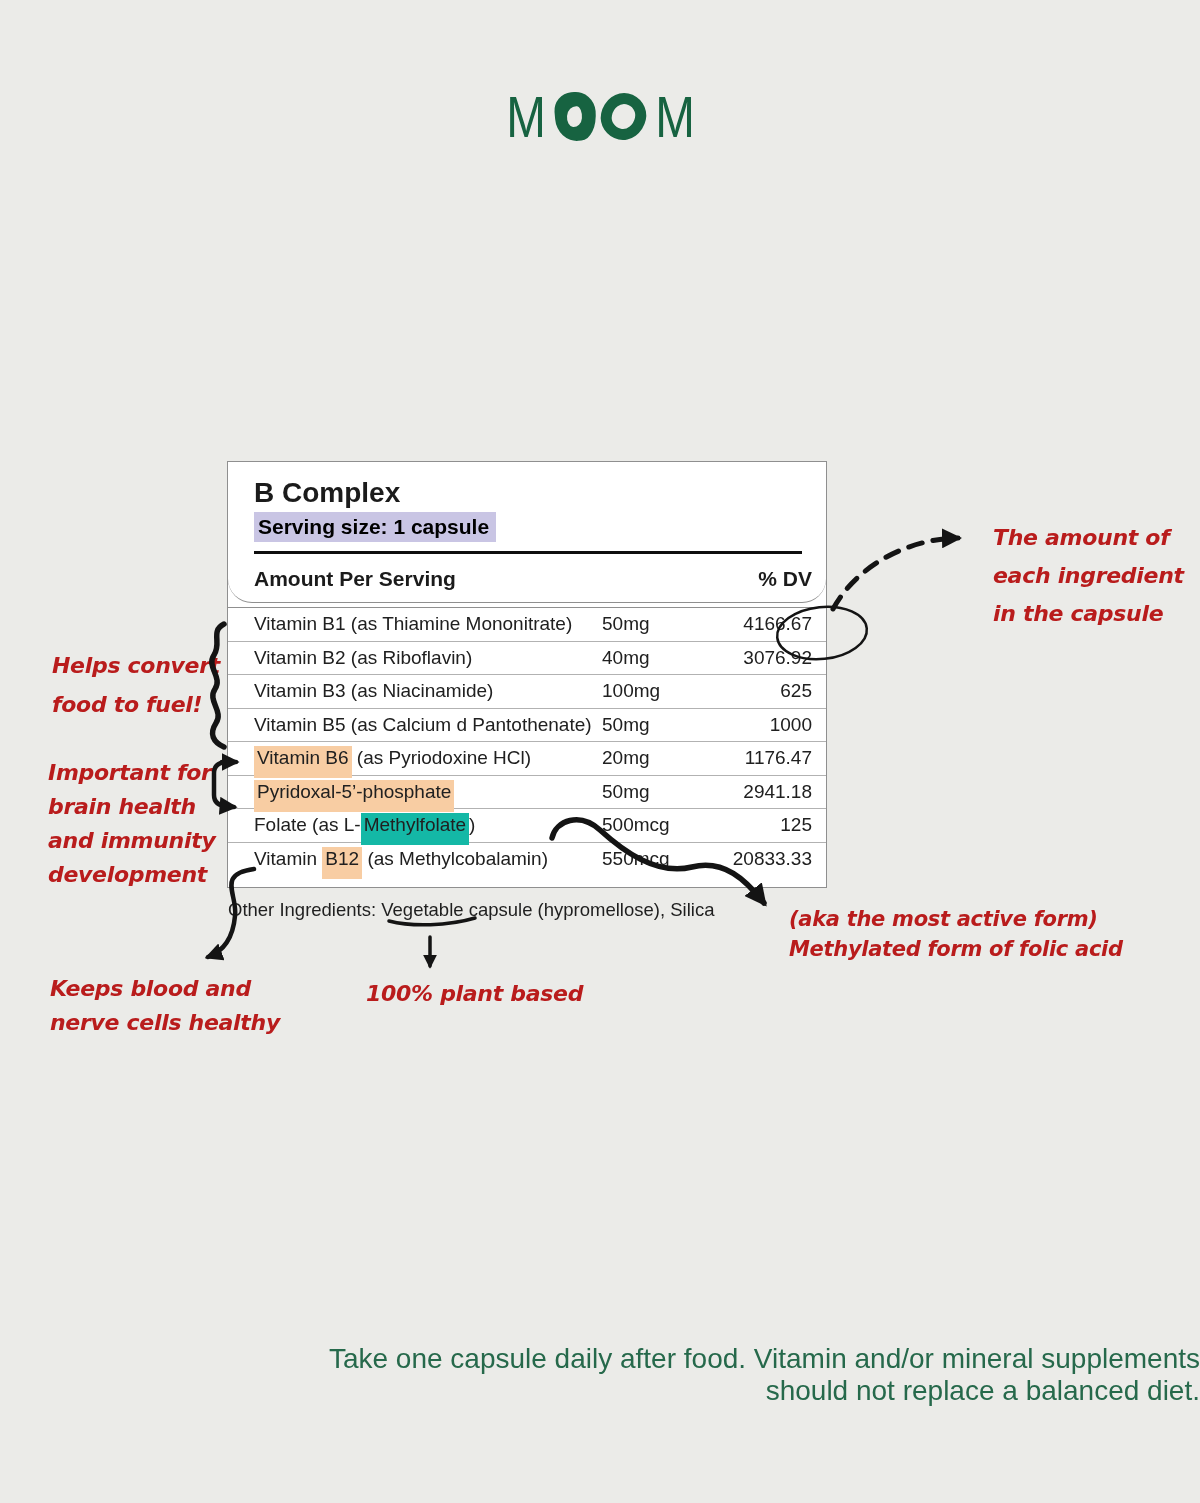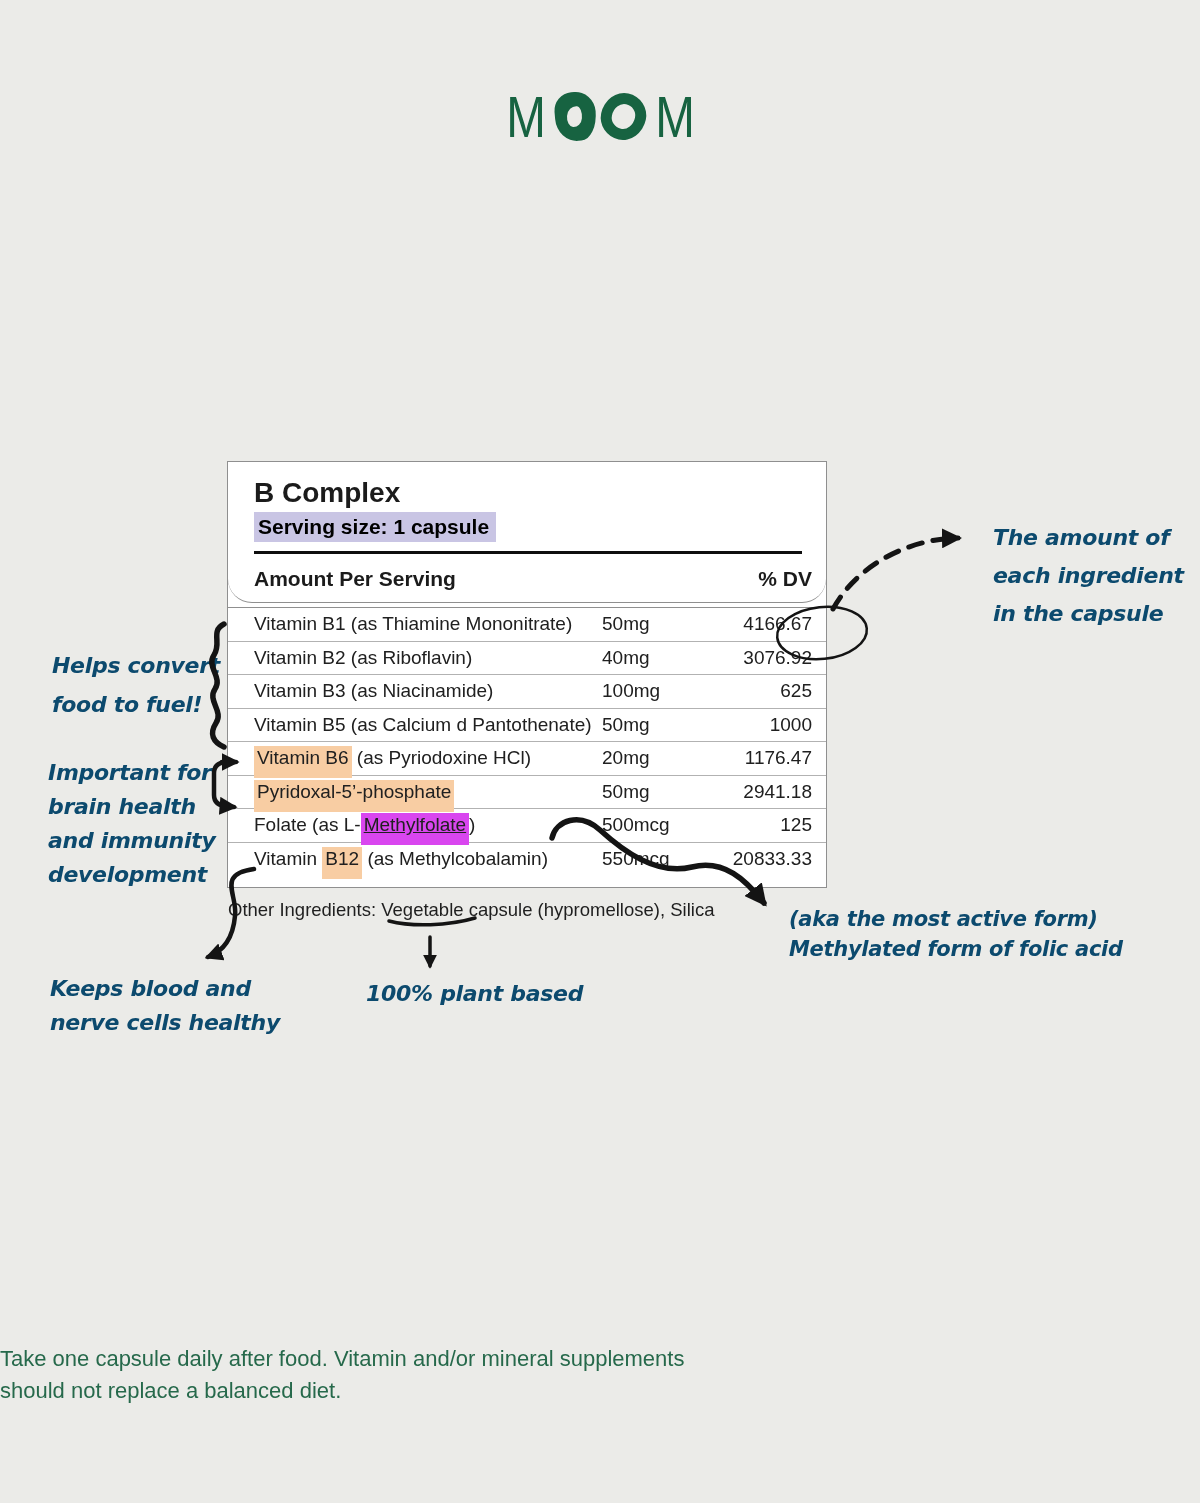--- a/index.html
+++ b/index.html
@@ -23,37 +23,37 @@
   .header-left { flex:1; font-size:21px; font-weight:700; color:#1b1b1b; }
   .header-right { width:100px; text-align:right; font-size:21px; font-weight:700; color:#1b1b1b; }
   .rows { border-top:1px solid #8f8f8f; margin-top:4px; }
   .row { display:flex; align-items:center; height:33.5px; padding:0 14px 0 26px; font-size:19px; color:#202020; border-bottom:1px solid #b2b2b2; }
   .row:last-child { border-bottom:none; }
   .row-name { flex:1; white-space:pre; }
   .row-amt { width:110px; }
   .row-dv { width:100px; text-align:right; }
   .hl { padding:1px 3px 10px 3px; }
   .hl-orange { background:#f8cda3; }
-  .hl-gray { background:#d946ef;text-decoration:underline; }
+  .hl-gray { background:#14b8a6; }
 
   
   .other-ing { position:absolute; left:228px; top:899px; font-size:18.5px; color:#1f1f1f; white-space:pre; }
 
   
-  .hand { position:absolute; font-family:"DejaVu Sans", sans-serif; font-style:italic; font-weight:700; color:#0c4a6e; font-size:22px; line-height:36px; letter-spacing:-0.3px; }
+  .hand { position:absolute; font-family:"DejaVu Sans", sans-serif; font-style:italic; font-weight:700; color:#b91c1c; font-size:22px; line-height:36px; letter-spacing:-0.3px; }
   .hand div { white-space:nowrap; }
   .note-helps { left:52px; top:646px; line-height:39px; }
   .note-important { left:48px; top:756px; line-height:34px; }
   .note-keeps { left:50px; top:972px; line-height:34px; }
   .note-plant { left:344px; top:976px;margin-left:22px; }
   .note-methylated { left:789px; top:904px; font-size:21px; line-height:30px; }
   .note-amount { left:993px; top:519px; line-height:38px; }
 
   
-  .footer { position:absolute; left:0; right:0; top:1343px; text-align:left; color:#26694b; font-size:22px; line-height:32px; }
+  .footer { position:absolute; left:0; right:0; top:1343px; text-align:right; color:#26694b; font-size:28px; line-height:32px; }
 
   
   .overlay { position:absolute; left:0; top:0; width:1200px; height:1503px; pointer-events:none; }
 </style>
 </head>
 <body>
 
 <div class="page">
 
   <div class="logo">

